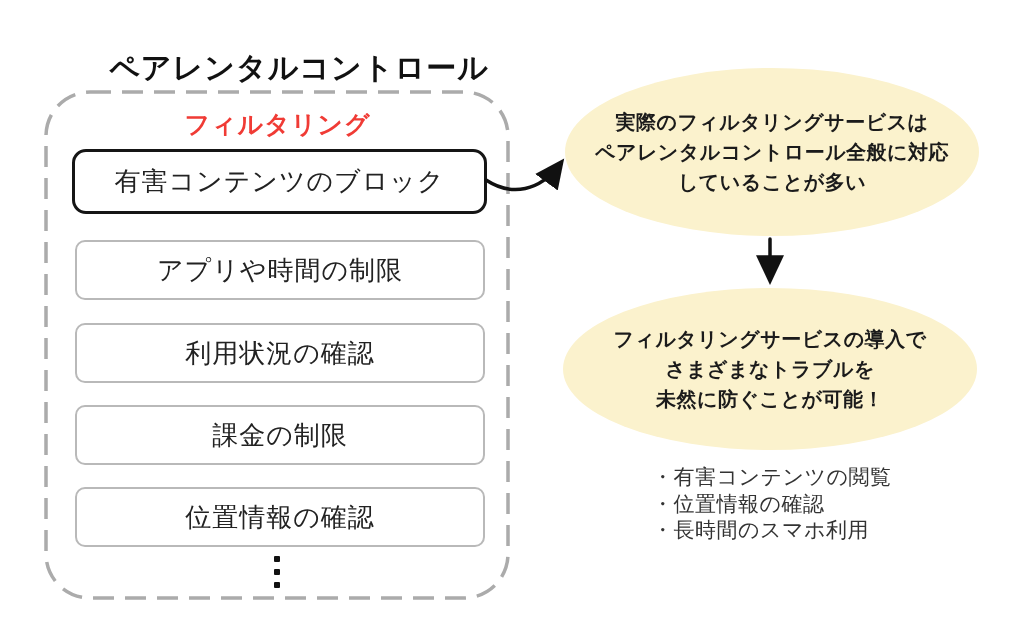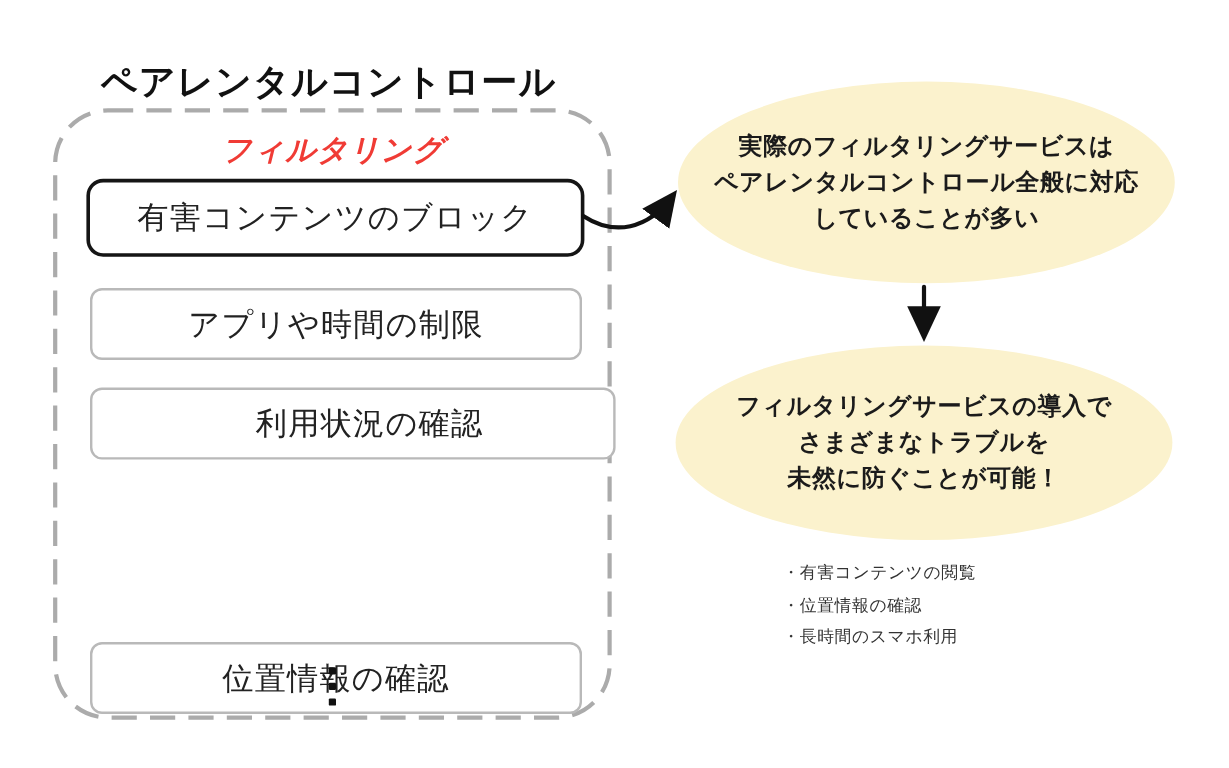--- a/index.html
+++ b/index.html
@@ -10,44 +10,44 @@
     color: #1a1a1a;
     overflow: hidden;
     position: relative;
   }
   .stage { position: absolute; inset: 0; width: 1024px; height: 640px; }
 
   
   .panel-title {
     position: absolute; left: 84px; top: 48px; width: 430px;
     font-size: 30px; font-weight: 800; letter-spacing: 1px;
-    color: #111111; white-space: nowrap;
+    color: #111111; white-space: nowrap; text-align: center;
   }
   .dashed-frame-svg { position: absolute; left: 0; top: 0; pointer-events: none; }
 
   .filtering-label {
     position: absolute; left: 45px; top: 108px; width: 465px;
     text-align: center; font-size: 25px; font-weight: 800;
     letter-spacing: 1px;
   }
   .feature-box {
     position: absolute; left: 75px; width: 406px; height: 56px;
     background: #ffffff; border: 2px solid #b9b9b9; border-radius: 10px;
     display: flex; align-items: center; justify-content: center;
     font-size: 26px; letter-spacing: 1px; color: #222;
   }
   .feature-box.primary {
     left: 72px; top: 149px; width: 409px; height: 59px;
     border: 3.5px solid #151515; border-radius: 14px;
     font-weight: 500;
   }
   .box-2 { top: 240px; text-align: center; }
-  .box-3 { top: 323px; padding-left: 28px; }
+  .box-3 { top: 323px; }
   .box-4 { top: 405px; }
-  .box-5 { top: 487px; margin-top: 48px; }
+  .box-5 { top: 487px; }
 
   .more-dots {
     position: absolute; left: 271px; top: 556px; width: 12px;
     display: flex; flex-direction: column; align-items: center; gap: 7px;
   }
   .more-dots .dot { width: 6px; height: 6px; background: #111; border-radius: 1px; }
 
   
   .arrows-svg { position: absolute; left: 0; top: 0; pointer-events: none; }
 
@@ -56,41 +56,42 @@
     position: absolute; border-radius: 50%;
     display: flex; flex-direction: column; align-items: center; justify-content: center;
     text-align: center; font-weight: 800; font-size: 20px; line-height: 30px;
     color: #1b1b1b; letter-spacing: 0.5px;
   }
   .bubble-top { left: 565px; top: 68px; width: 414px; height: 168px; }
   .bubble-bottom { left: 563px; top: 288px; width: 414px; height: 162px; }
 
   .trouble-list {
     position: absolute; left: 652px; top: 464px; width: 300px;
-    font-size: 14px; line-height: 26.5px; color: #333; letter-spacing: 0.5px;
+    font-size: 21px; line-height: 26.5px; color: #333; letter-spacing: 0.5px;
   }
   .trouble-item { white-space: nowrap; }
 </style>
 </head>
 <body>
 
 <div class="stage">
 
   <svg class="dashed-frame-svg" width="1024" height="640" viewBox="0 0 1024 640">
     <rect x="46" y="92" width="462" height="506" rx="44" ry="44" fill="none" stroke="#ababab" stroke-width="3.5" stroke-dasharray="21 11"></rect>
   </svg>
 
   <div class="panel-title">ペアレンタルコントロール</div>
 
-  <div class="filtering-label" style="color:#f03b35;font-style:italic;">フィルタリング</div>
+  <div class="filtering-label" style="color:#f03b35;">フィルタリング</div>
 
   <div class="feature-box primary">有害コンテンツのブロック</div>
 
   <div class="feature-box box-2">アプリや時間の制限</div>
   <div class="feature-box box-3">利用状況の確認</div>
+  <div class="feature-box box-4">課金の制限</div>
   <div class="feature-box box-5">位置情報の確認</div>
 
   <div class="more-dots">
     <div class="dot"></div>
     <div class="dot"></div>
     <div class="dot"></div>
   </div>
 
   <svg class="arrows-svg" width="1024" height="640" viewBox="0 0 1024 640">
     <defs>

